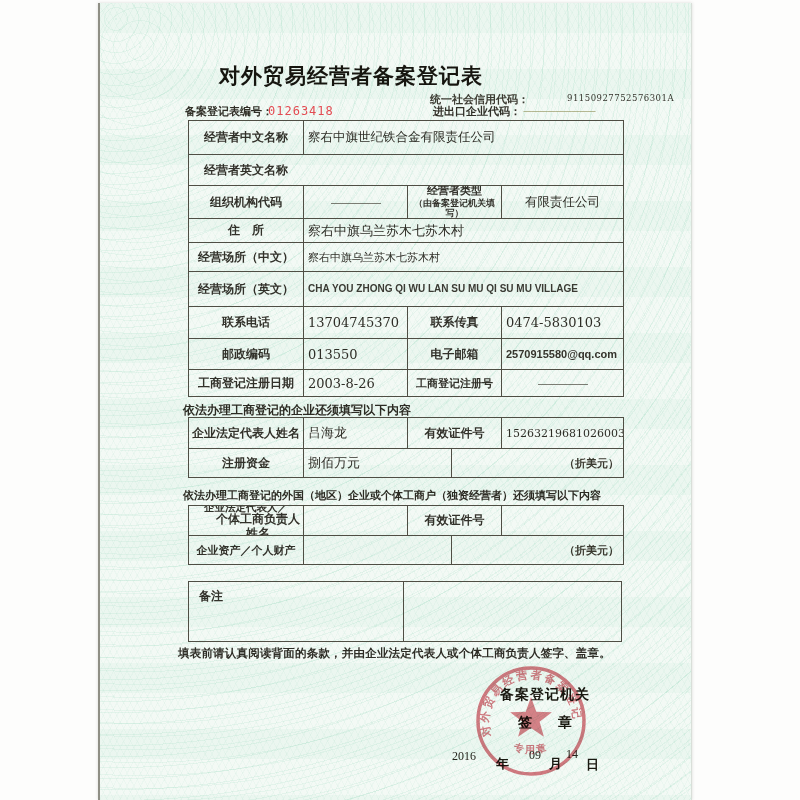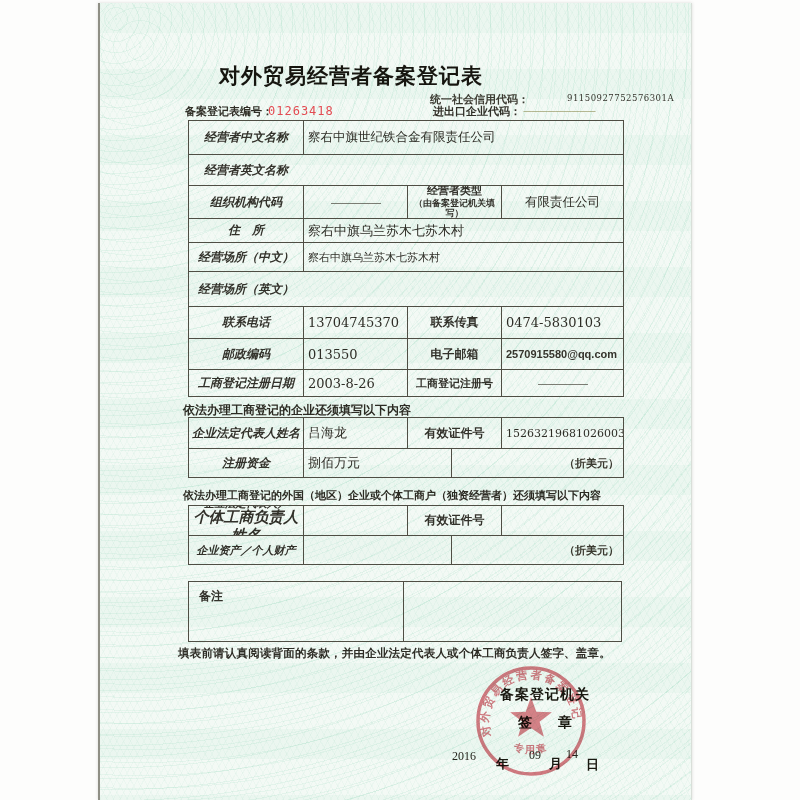--- a/index.html
+++ b/index.html
@@ -40,21 +40,21 @@
   .lab{justify-content:center;text-align:center;font-weight:600;font-size:12px;color:#32312a;padding:1px 2px;}
   .lab.sm{font-size:11px;}
   .lab2line{flex-direction:column;justify-content:center;line-height:1.15;}
   .val{font-family:"DejaVu Serif","Liberation Serif",serif;font-size:12.5px;color:#2e2d26;}
   .val.big{font-size:13px;}
   .val.sm{font-size:11px;}
   .val-en{font-family:"Liberation Sans","DejaVu Sans",sans-serif;font-weight:700;font-size:10.5px;line-height:1.2;color:#3a3a33;white-space:normal;}
   .val-sans{font-family:"Liberation Sans","DejaVu Sans",sans-serif;font-weight:600;font-size:11px;color:#35342c;}
   .dashcell{justify-content:center;font-size:11px;letter-spacing:-1px;color:#56554b;}
   .unit-note{justify-content:flex-end;font-size:11px;font-weight:600;color:#3a392f;}
-  .w-l{width:114px;font-style:italic;} .w-v{width:104px;} .w-l2{width:94px;} .w-rest{flex:1;}
+  .w-l{width:114px;} .w-v{width:104px;} .w-l2{width:94px;} .w-rest{flex:1;}
   .w-v148{width:148px;}
   .sec-head{font-size:12px;font-weight:700;color:#2c2b23;}
   .sec-head.long{font-size:11px;}
   
   .remarks{position:absolute;left:188px;top:581px;width:434px;height:61px;border:1.5px solid #4f4e44;box-sizing:border-box;}
   .remarks-divider{position:absolute;left:214px;top:0;bottom:0;border-left:1px solid #4f4e44;}
   .remarks-label{position:absolute;left:10px;top:6px;font-size:12px;font-weight:600;color:#32312a;}
   
   .foot-note{font-size:11.5px;font-weight:700;color:#2e2d26;letter-spacing:.2px;}
   .authority{font-size:14px;font-weight:800;letter-spacing:1px;color:#191810;}
@@ -98,20 +98,21 @@
     <div class="row" style="height:24px;">
       <div class="cell cfirst lab w-l">住　所</div>
       <div class="cell val big w-rest">察右中旗乌兰苏木七苏木村</div>
     </div>
     <div class="row" style="height:29px;">
       <div class="cell cfirst lab w-l">经营场所（中文）</div>
       <div class="cell val sm w-rest">察右中旗乌兰苏木七苏木村</div>
     </div>
     <div class="row" style="height:35px;">
       <div class="cell cfirst lab w-l">经营场所（英文）</div>
+      <div class="cell val-en w-rest" style="font-size:10px;">CHA YOU ZHONG QI WU LAN SU MU QI SU MU VILLAGE</div>
     </div>
     <div class="row" style="height:32px;">
       <div class="cell cfirst lab w-l">联系电话</div>
       <div class="cell val big w-v">13704745370</div>
       <div class="cell lab w-l2">联系传真</div>
       <div class="cell val big w-rest">0474-5830103</div>
     </div>
     <div class="row" style="height:31px;">
       <div class="cell cfirst lab w-l">邮政编码</div>
       <div class="cell val big w-v">013550</div>
@@ -139,21 +140,21 @@
       <div class="cell val big w-v148">捌佰万元</div>
       <div class="cell unit-note w-rest">（折美元）</div>
     </div>
   </div>
 
   <div class="abs sec-head long" style="left:183px;top:488px;">依法办理工商登记的外国（地区）企业或个体工商户（独资经营者）还须填写以下内容</div>
   <div class="tbl" style="left:188px;top:505px;width:434px;">
     <div class="row first" style="height:29px;">
       <div class="cell cfirst lab lab2line w-l">
         <span style="font-size:10.5px;">企业法定代表人／</span>
-        <span style="font-size:15px;">个体工商负责人姓名</span>
+        <span style="font-size:12px;margin-left:24px;">个体工商负责人姓名</span>
       </div>
       <div class="cell val w-v"></div>
       <div class="cell lab w-l2">有效证件号</div>
       <div class="cell val w-rest"></div>
     </div>
     <div class="row" style="height:29px;">
       <div class="cell cfirst lab sm w-l">企业资产／个人财产</div>
       <div class="cell val w-v148"></div>
       <div class="cell unit-note w-rest">（折美元）</div>
     </div>

